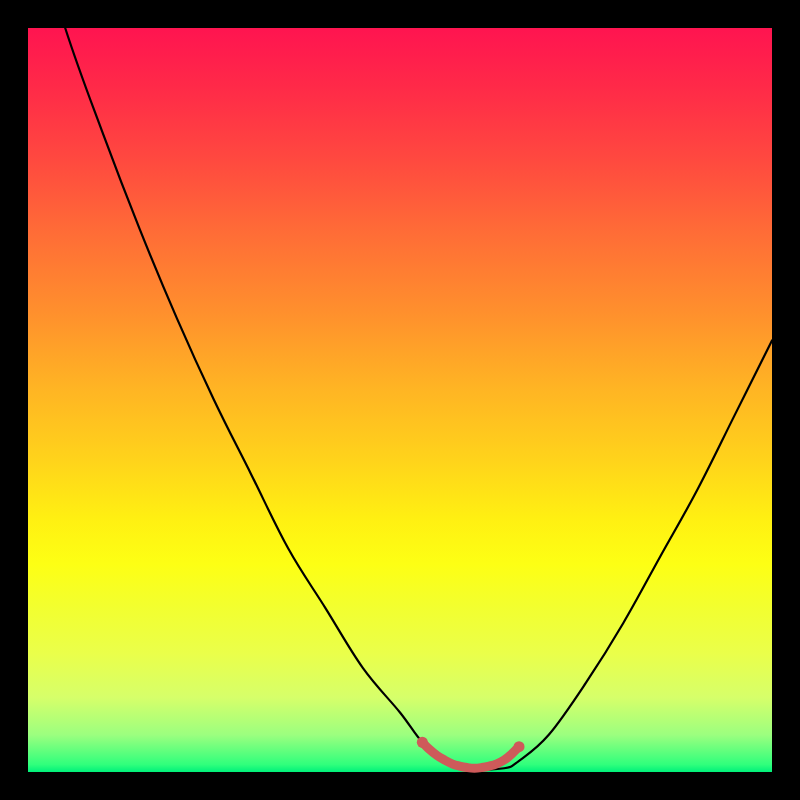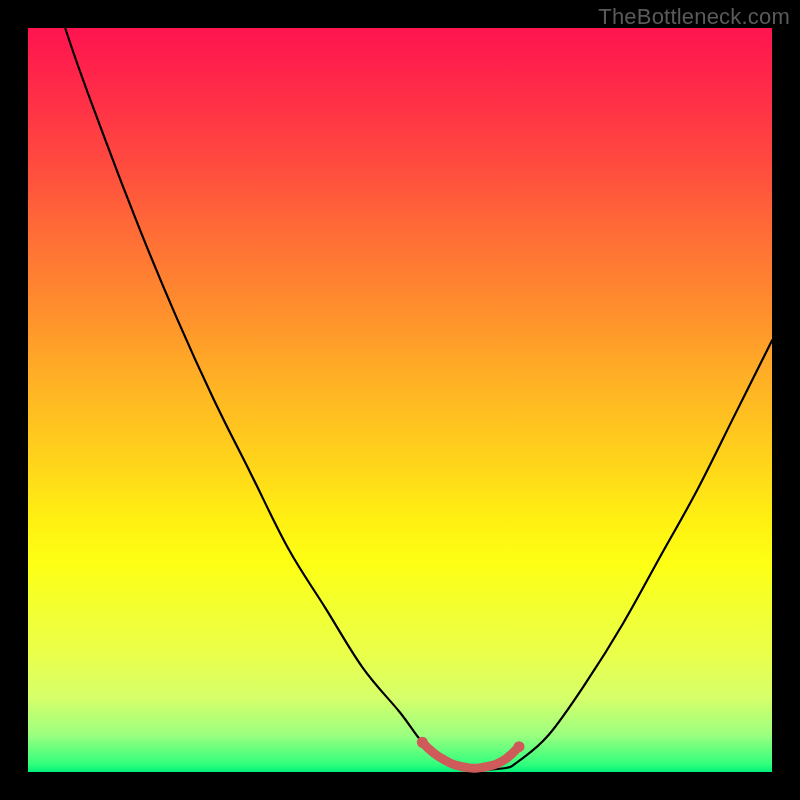--- a/index.html
+++ b/index.html
@@ -62,15 +62,14 @@
     <svg class="curve-layer" viewBox="0 0 744 744" preserveAspectRatio="none">
       <path id="main-curve" fill="none" stroke="#000000" stroke-width="2.2" stroke-linecap="round" d="M 0 -126.4799999999999 C 6.696000000000001 -103.71359999999993, 23.808 -41.51519999999998, 37.2 0 C 50.592000000000006 41.51519999999998, 61.00800000000001 68.00159999999997, 74.4 104.15999999999997 C 87.792 140.31839999999997, 98.208 167.39999999999998, 111.6 200.88 C 124.99199999999999 234.36, 135.40800000000002 259.3584, 148.8 290.16 C 162.192 320.96160000000003, 172.608 343.8768, 186 372 C 199.392 400.1232, 209.808 419.616, 223.2 446.4 C 236.59199999999998 473.18399999999997, 247.00799999999998 496.6944, 260.4 520.8 C 273.792 544.9055999999999, 284.208 558.8928, 297.6 580.3199999999999 C 310.992 601.7471999999999, 321.408 621.0912000000001, 334.8 639.84 C 348.192 658.5888, 361.2864 671.088, 372 684.48 C 382.7136 697.8720000000001, 386.28479999999996 705.5352, 394.32 714.24 C 402.3552 722.9448, 407.26560000000006 728.1528000000001, 416.64000000000004 732.84 C 426.0144 737.5272, 435.6864 738.9408, 446.4 740.28 C 457.11359999999996 741.6192, 468.1248 741.6192, 476.16 740.28 C 484.19520000000006 738.9408, 483.00480000000005 738.8664, 491.04 732.84 C 499.0752 726.8136000000001, 508.74719999999996 720.8616, 520.8 706.8 C 532.8528 692.7384, 544.608 674.808, 558 654.72 C 571.392 634.6320000000001, 581.808 617.9664, 595.2 595.2 C 608.5920000000001 572.4336000000001, 619.008 552.3456, 632.4 528.24 C 645.7919999999999 504.13439999999997, 656.2080000000001 486.72479999999996, 669.6 461.28 C 682.992 435.8352, 693.4079999999999 413.664, 706.8 386.88 C 720.192 360.096, 737.304 325.872, 744 312.48"></path>
       <path id="marker-curve" fill="none" stroke="#ce5a5a" stroke-width="9" stroke-linecap="round" stroke-linejoin="round" d="M 394.32 714.24 C 395.6592 715.5792, 399.08160000000004 719.2694399999999, 401.76000000000005 721.68 C 404.43840000000006 724.09056, 406.52160000000003 725.75712, 409.20000000000005 727.632 C 411.87840000000006 729.5068799999999, 413.96160000000003 730.62288, 416.64000000000004 732.096 C 419.31840000000005 733.56912, 421.4016 734.74464, 424.08 735.816 C 426.7584 736.8873600000001, 428.84159999999997 737.3784, 431.52 738.048 C 434.1984 738.7176, 436.28159999999997 739.13424, 438.96 739.536 C 441.6384 739.9377599999999, 443.72159999999997 740.28, 446.4 740.28 C 449.0784 740.28, 451.16159999999996 739.9377599999999, 453.84 739.536 C 456.5184 739.13424, 458.60159999999996 738.7176, 461.28 738.048 C 463.9584 737.3784, 466.0416 736.8873600000001, 468.72 735.816 C 471.39840000000004 734.74464, 473.4816 733.83696, 476.16 732.096 C 478.83840000000004 730.35504, 480.9216 728.55456, 483.6 726.144 C 486.27840000000003 723.73344, 489.7008 720.0432, 491.04 718.704"></path>
       <g id="marker-dots">
           <circle cx="394.32" cy="714.24" r="5.5" fill="#ce5a5a"></circle>
           <circle cx="491.04" cy="718.704" r="5.5" fill="#ce5a5a"></circle>
         </g>
     </svg>
   </div>
 
-  <div class="watermark">TheBottleneck.com</div>
 
 </div>
 
 </body></html>

